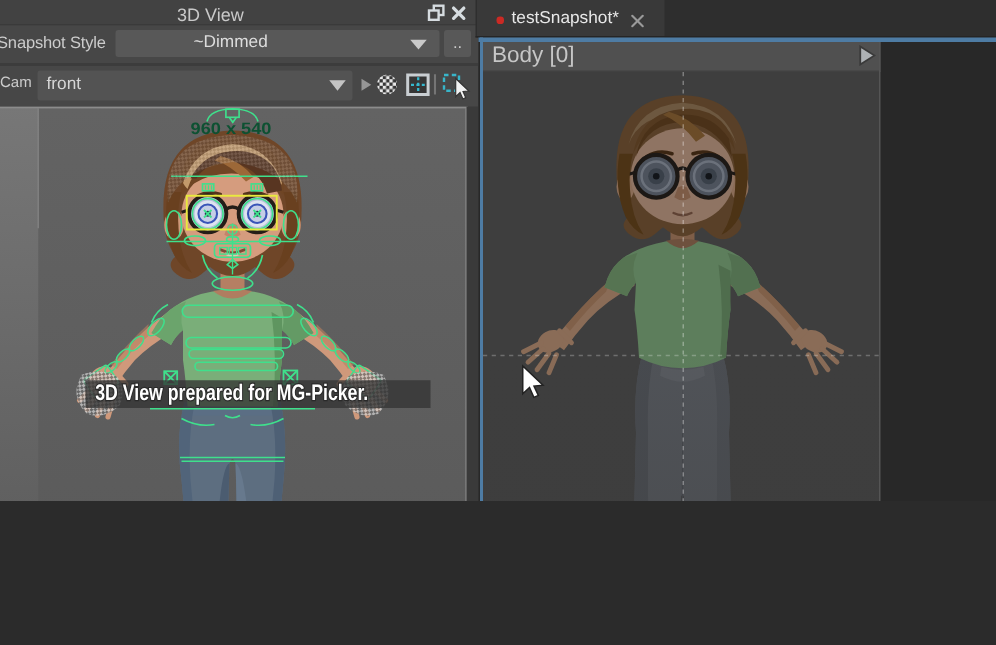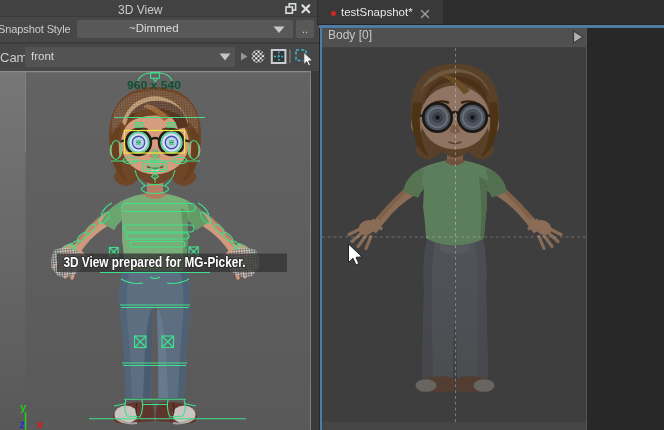--- a/index.html
+++ b/index.html
@@ -1,19 +1,19 @@
 <!DOCTYPE html>
 <html><head>
 <meta charset="utf-8">
 <style>
 * { margin:0; padding:0; box-sizing:border-box; }
 html,body { width:664px; height:430px; overflow:hidden; background:#2b2b2b;
   font-family:"Liberation Sans", sans-serif; }
 .abs { position:absolute; }
-#stage { position:relative; width:664px; height:430px; overflow:hidden; }
+#stage { position:relative; width:664px; height:334px; overflow:hidden; }
 </style>
 </head>
 <body>
 <div id="stage">
 
   <div class="abs" style="left:0;top:0;width:319px;height:430px;background:#474747;">
     <div class="abs" style="left:0;top:0;width:319px;height:17px;background:#424242;border-bottom:1px solid #3a3a3a;"></div>
     <div class="abs" style="left:118px;top:3px;color:#c9c9c9;font-size:12px;">3D View</div>
     <svg class="abs" style="left:284px;top:2px;" width="30" height="14" viewBox="0 0 30 14">
       <g stroke="#d6dce0" fill="none" stroke-width="1.6">
@@ -29,21 +29,21 @@
     <div class="abs" style="left:0;top:17px;width:319px;height:26px;background:#474747;"></div>
     <div class="abs" style="left:-2px;top:23px;color:#cccccc;font-size:11px;letter-spacing:-0.1px;">Snapshot Style</div>
     <div class="abs" style="left:77px;top:20px;width:216px;height:18px;background:#585858;border-radius:2px;"></div>
     <div class="abs" style="left:82px;top:22px;color:#dddddd;font-size:11.5px;margin-left:47px;">~Dimmed</div>
     <svg class="abs" style="left:273px;top:26px;" width="12" height="8" viewBox="0 0 12 8">
       <polygon points="0.5,0.5 11.5,0.5 6,7" fill="#c9c9c9"></polygon>
     </svg>
     <div class="abs" style="left:296px;top:20px;width:18px;height:18px;background:#585858;border-radius:2px;color:#cccccc;font-size:11px;text-align:center;line-height:19px;">..</div>
     <div class="abs" style="left:0;top:42.4px;width:319px;height:1.2px;background:#3c3c3c;"></div>
 
-    <div class="abs" style="left:0px;top:50px;color:#cccccc;font-size:13px;">Cam</div>
+    <div class="abs" style="left:0px;top:50px;color:#cccccc;font-size:10px;">Cam</div>
     <div class="abs" style="left:25px;top:47px;width:210px;height:20px;background:#535353;border-radius:2px;"></div>
     <div class="abs" style="left:31px;top:50px;color:#d6d6d6;font-size:11.5px;text-align:right;">front</div>
     <svg class="abs" style="left:219px;top:53px;" width="12" height="8" viewBox="0 0 12 8">
       <polygon points="0.5,0.5 11.5,0.5 6,7.5" fill="#c4c4c4"></polygon>
     </svg>
     <svg class="abs" style="left:238px;top:44px;" width="81px" height="28" viewBox="238 44 81 28">
       <polygon points="241,52.5 241,60.5 247.5,56.5" fill="#969696"></polygon>
       <defs>
         <pattern id="chk" width="4.4" height="4.4" patternUnits="userSpaceOnUse">
           <rect width="4.4" height="4.4" fill="#353535"></rect>
@@ -273,21 +273,21 @@
         <line x1="1.5" y1="1.5" x2="8.5" y2="8.5"></line>
         <line x1="8.5" y1="1.5" x2="1.5" y2="8.5"></line>
       </g>
     </svg>
 
     <div class="abs" style="left:-2px;top:23.6px;width:347px;height:1.4px;background:#252525;"></div>
     <div class="abs" style="left:0px;top:25px;width:345px;height:2.5px;background:#4e7ca4;"></div>
     <div class="abs" style="left:0.5px;top:25px;width:2.5px;height:405px;background:#4e7ca4;"></div>
 
     <div class="abs" style="left:3px;top:27.5px;width:264.5px;height:20px;background:#505050;border-bottom:1px solid #414141;"></div>
-    <div class="abs" style="left:9px;top:28px;color:#c6c6c6;font-size:12px;">Body [0]</div>
+    <div class="abs" style="left:9px;top:28px;color:#c6c6c6;font-size:15px;">Body [0]</div>
     <svg class="abs" style="left:253px;top:29.5px;" width="12" height="14" viewBox="0 0 12 14">
       <polygon points="1.5,1 1.5,13 11,7" fill="#aeb2b5" stroke="#3a3a3a" stroke-width="1.2"></polygon>
     </svg>
 
     <svg class="abs" style="left:3px;top:47.5px;" width="264.5" height="375" viewBox="322 47.5 264.5 375">
       <rect x="322" y="47.5" width="264.5" height="375" fill="#3e3e3e"></rect>
 
       <g>
         <path d="M420,176 L407,186 Q394,197 381,212 Q374,220 368,227 L376,233 Q383,223 392,213 Q404,200 423,190 Z" fill="#8a6c57"></path>
         <path d="M490,176 L503,186 Q516,197 529,212 Q536,220 542,227 L534,233 Q527,223 518,213 Q506,200 487,190 Z" fill="#8a6c57"></path>

